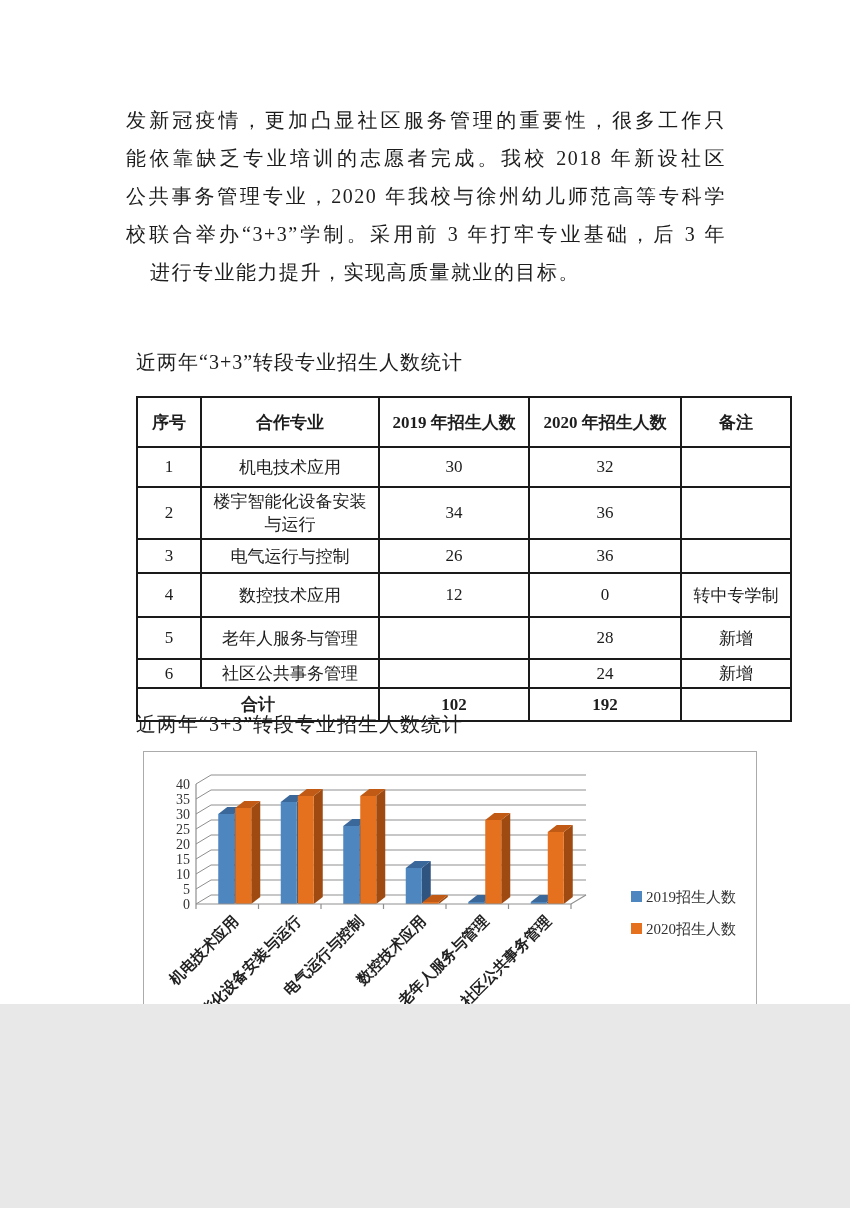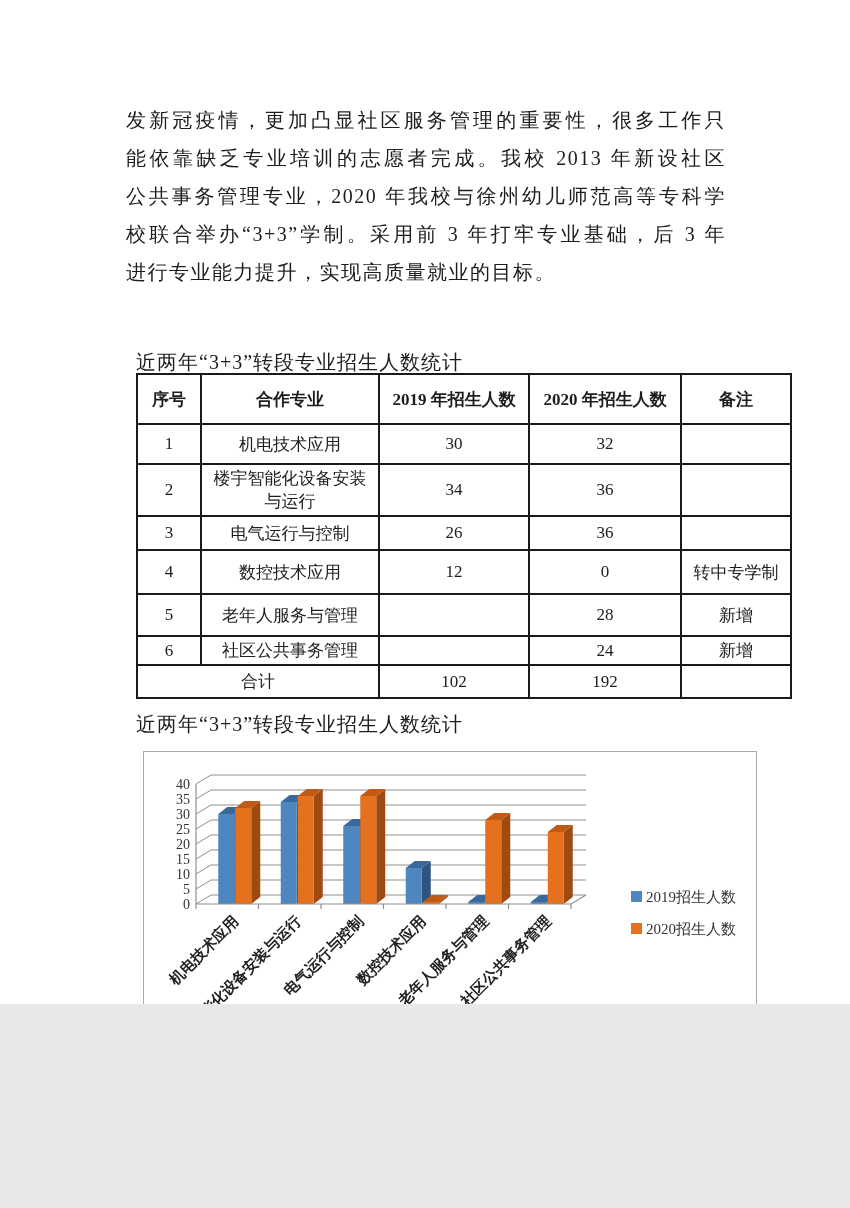--- a/index.html
+++ b/index.html
@@ -5,59 +5,59 @@
   html,body { margin:0; padding:0; background:#e8e8e8; }
   .page {
     position:relative; width:850px; height:1004px; margin:0 auto;
     background:#ffffff; overflow:hidden;
     font-family:"Liberation Serif","DejaVu Serif",serif; color:#1d1d1d;
   }
   
   .para { position:absolute; left:126px; top:101px; width:600px;
           font-size:20px; line-height:38px; letter-spacing:1.5px; }
   .para-line { text-align:justify; text-align-last:justify; }
-  .para-line.last { text-align-last:left; }
+  .para-line.last { text-align-last:left;margin-left:24px; }
 
   
   .sec-title { position:absolute; left:136px; width:654px; 
                font-size:20px; letter-spacing:1px; }
   .tbl-title   { top:349px; }
   .chart-title { top:711px; }
 
   
-  table.enroll { position:absolute; left:136px; top:373px; width:654px;
+  table.enroll { position:absolute; left:136px; top:396px; width:654px;
                  border-collapse:collapse; table-layout:fixed;
                  font-size:17px; }
   table.enroll th, table.enroll td {
     border:2px solid #1a1a1a; text-align:center; padding:2px 6px;
     overflow:hidden;
   }
   table.enroll th { font-weight:bold; height:44px; }
   td.major { text-align:left; padding-left:12px; }
   tr.h36 td { height:34px; } tr.h46 td { height:44px; } tr.h30 td { height:28px; }
   tr.h40 td { height:38px; } tr.h38 td { height:36px; } tr.h24 td { height:23px; }
-  tr.total td { height:27px; }
+  tr.total td { height:27px;font-weight:bold; }
 
   
   .chart-box { position:absolute; left:143px; top:751px; width:612px; height:304px;
                border:1px solid #ababab; background:#fff; }
   .chart-box svg { display:block; width:612px; height:304px; }
 
   .page-num { position:absolute; top:1092px; left:0; width:100%; text-align:center;
               font-size:14px; color:#0f172a;
               font-family:"Liberation Sans","DejaVu Sans",sans-serif; }
 </style>
 </head>
 <body>
 
 <div class="page">
 
   <div class="para" id="para">
       <div class="para-line">发新冠疫情，更加凸显社区服务管理的重要性，很多工作只</div>
-      <div class="para-line">能依靠缺乏专业培训的志愿者完成。我校 2013 年新设社区</div>
+      <div class="para-line">能依靠缺乏专业培训的志愿者完成。我校 2018 年新设社区</div>
       <div class="para-line">公共事务管理专业，2020 年我校与徐州幼儿师范高等专科学</div>
       <div class="para-line">校联合举办“3+3”学制。采用前 3 年打牢专业基础，后 3 年</div>
       <div class="para-line last">进行专业能力提升，实现高质量就业的目标。</div>
     </div>
 
   <div class="sec-title tbl-title">近两年“3+3”转段专业招生人数统计</div>
 
   <table class="enroll">
     <colgroup>
       <col style="width:64px">

